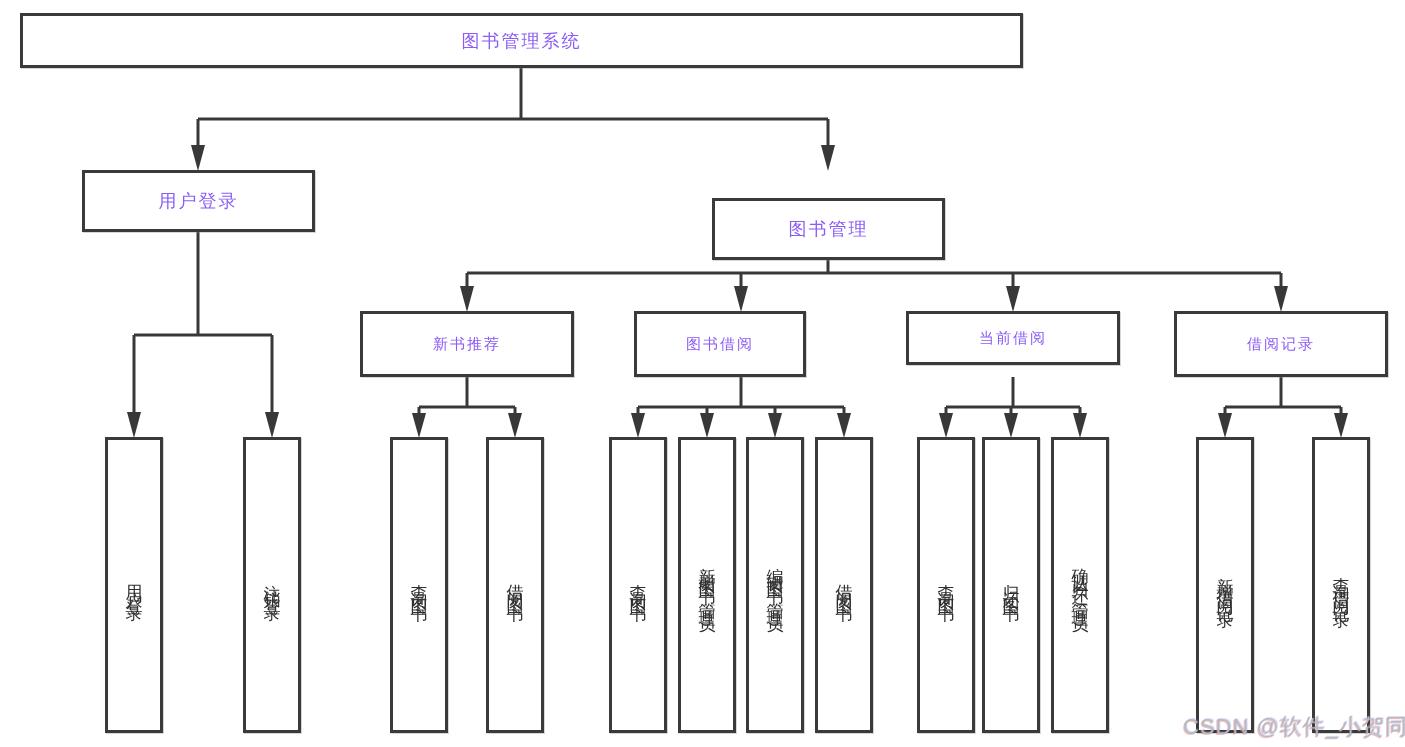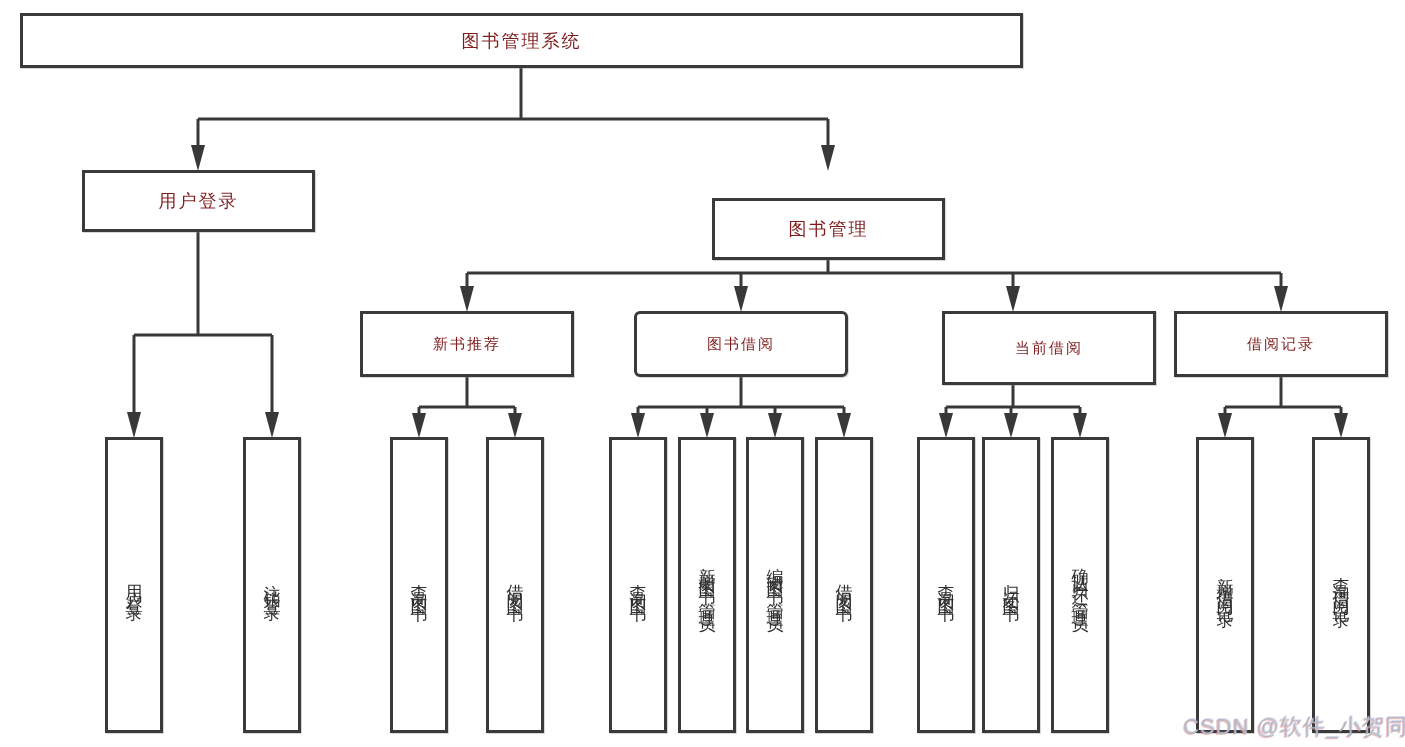--- a/index.html
+++ b/index.html
@@ -8,21 +8,21 @@
     font-family:"Liberation Sans","DejaVu Sans",sans-serif;
     color:#333333;overflow:hidden;
   }
   .stage{position:absolute;left:0;top:0;width:1405px;height:747px;}
   svg.wires{position:absolute;left:0;top:0;pointer-events:none;}
   .node{
     position:absolute;box-sizing:border-box;background:#ffffff;
     border:3px solid #3a3a3a;display:flex;align-items:center;justify-content:center;
     box-shadow:1px 1px 0 rgba(140,140,140,.35);
   }
-  .node .lbl{font-size:18px;letter-spacing:2px;color:#7f1d1d;white-space:nowrap;}
+  .node .lbl{font-size:18px;letter-spacing:2px;color:#8b5cf6;white-space:nowrap;}
   .node.lvl3 .lbl{font-size:15px;}
   .leaf{
     position:absolute;box-sizing:border-box;background:#ffffff;
     border:3px solid #3a3a3a;display:flex;align-items:center;justify-content:center;
     box-shadow:1px 1px 0 rgba(140,140,140,.35);
     width:58px;top:437px;height:296px;
   }
   .leaf .vtxt{
     writing-mode:vertical-rl;font-size:17px;letter-spacing:7px;color:#2f2f2f;
     line-height:1;white-space:nowrap;
@@ -116,24 +116,24 @@
   <div class="node" style="left:82px;top:170px;width:233px;height:62px;">
     <span class="lbl">用户登录</span>
   </div>
   <div class="node" style="left:712px;top:170px;width:233px;height:62px;margin-top:28px;">
     <span class="lbl">图书管理</span>
   </div>
 
   <div class="node lvl3" style="left:360px;top:311px;width:214px;height:66px;">
     <span class="lbl">新书推荐</span>
   </div>
-  <div class="node lvl3" style="left:634px;top:311px;width:214px;height:66px;border-radius:6px;">
+  <div class="node lvl3" style="left:634px;top:311px;width:172px;height:66px;">
     <span class="lbl">图书借阅</span>
   </div>
-  <div class="node lvl3" style="left:942px;top:311px;width:214px;height:74px;">
+  <div class="node lvl3" style="left:906px;top:311px;width:214px;height:54px;">
     <span class="lbl">当前借阅</span>
   </div>
   <div class="node lvl3" style="left:1174px;top:311px;width:214px;height:66px;text-align:center;">
     <span class="lbl">借阅记录</span>
   </div>
 
   <div class="leaf" style="left:105px;">
     <span class="vtxt">用户登录</span>
   </div>
   <div class="leaf" style="left:243px;">

